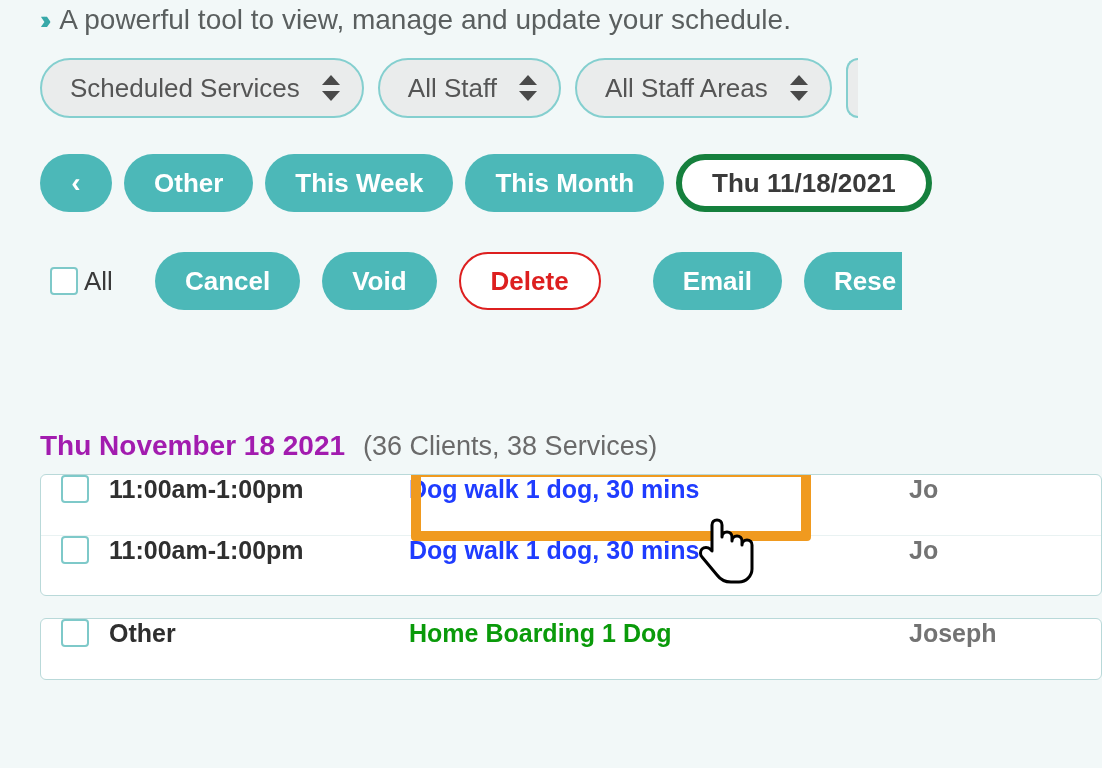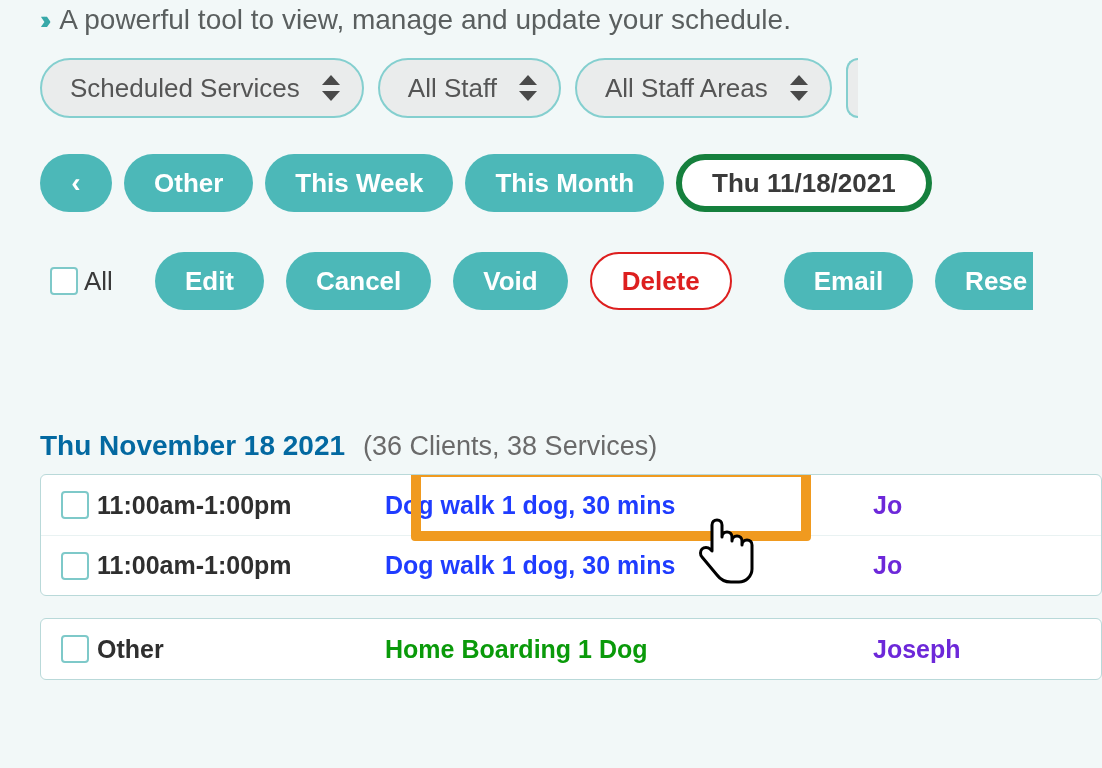--- a/index.html
+++ b/index.html
@@ -167,42 +167,42 @@
   
   .sched-head {
     display: flex;
     align-items: baseline;
     gap: 18px;
     padding-bottom: 12px;
   }
   .sched-date {
     font-size: 28px;
     font-weight: 700;
-    color: #0369a1;
+    color: #a21caf;
   }
   .sched-count {
     font-size: 27px;
     color: #6a6a6a;
   }
 
   
   .sched-group {
     border: 1.5px solid #b9d9d9;
     border-radius: 6px;
     background: #ffffff;
     margin-bottom: 22px;
     overflow: hidden;
     position: relative; 
   }
   .sched-row {
     display: flex;
-    align-items: center;
+    align-items: flex-start;
     height: 60px;
     padding: 0 20px;
-    gap: 8px;
+    gap: 20px;
   }
   .sched-row + .sched-row {
     border-top: 1px solid #e9f2f2;
   }
   .row-check {
     width: 28px;
     height: 28px;
     border: 2px solid #7ec9c9;
     border-radius: 4px;
     background: #fff;
@@ -222,21 +222,21 @@
     color: #1f3cff;
     cursor: pointer;
   }
   .col-service.green {
     color: #0a9a0a;
   }
   .col-staff {
     flex: 1;
     font-size: 25px;
     font-weight: 700;
-    color: #6d28d9;
+    color: #737373;
     cursor: pointer;
   }
 
   
   .highlight-box {
     position: absolute;
     border: 10px solid #f09a1f;
     border-radius: 4px;
     pointer-events: none;
     z-index: 5;
@@ -284,21 +284,20 @@
     <button class="pill-btn">This Week</button>
     <button class="pill-btn">This Month</button>
     <div class="pill-date">Thu 11/18/2021</div>
   </div>
 
   <div class="actions-row">
     <div class="all-wrap">
       <span class="all-checkbox"></span>
       <span>All</span>
     </div>
-    <button class="pill-btn">Edit</button>
     <button class="pill-btn">Cancel</button>
     <button class="pill-btn">Void</button>
     <button class="pill-btn delete-btn">Delete</button>
     <button class="pill-btn" style="margin-left:30px">Email</button>
     <button class="pill-btn" style="border-radius:999px 0 0 999px;padding-right:6px">Rese</button>
   </div>
 
   <div class="sched-head">
     <span class="sched-date">Thu November 18 2021</span>
     <span class="sched-count">(36 Clients, 38 Services)</span>

